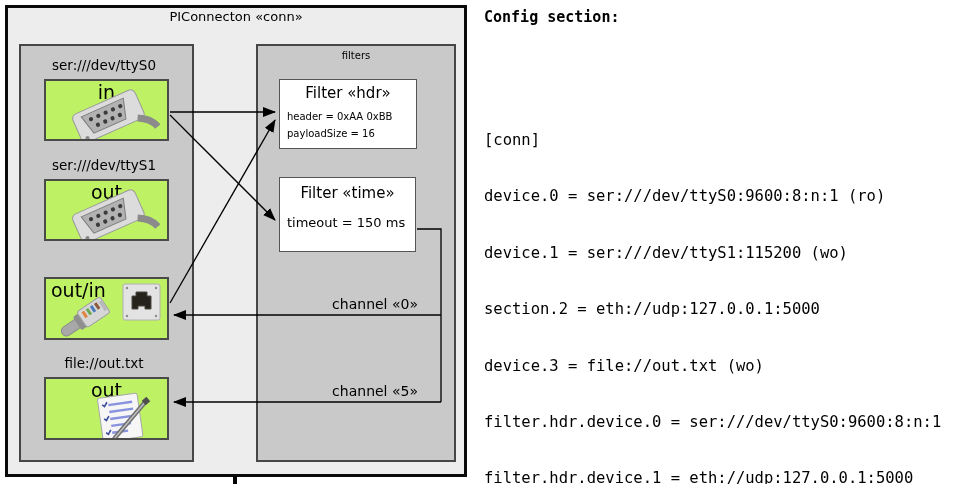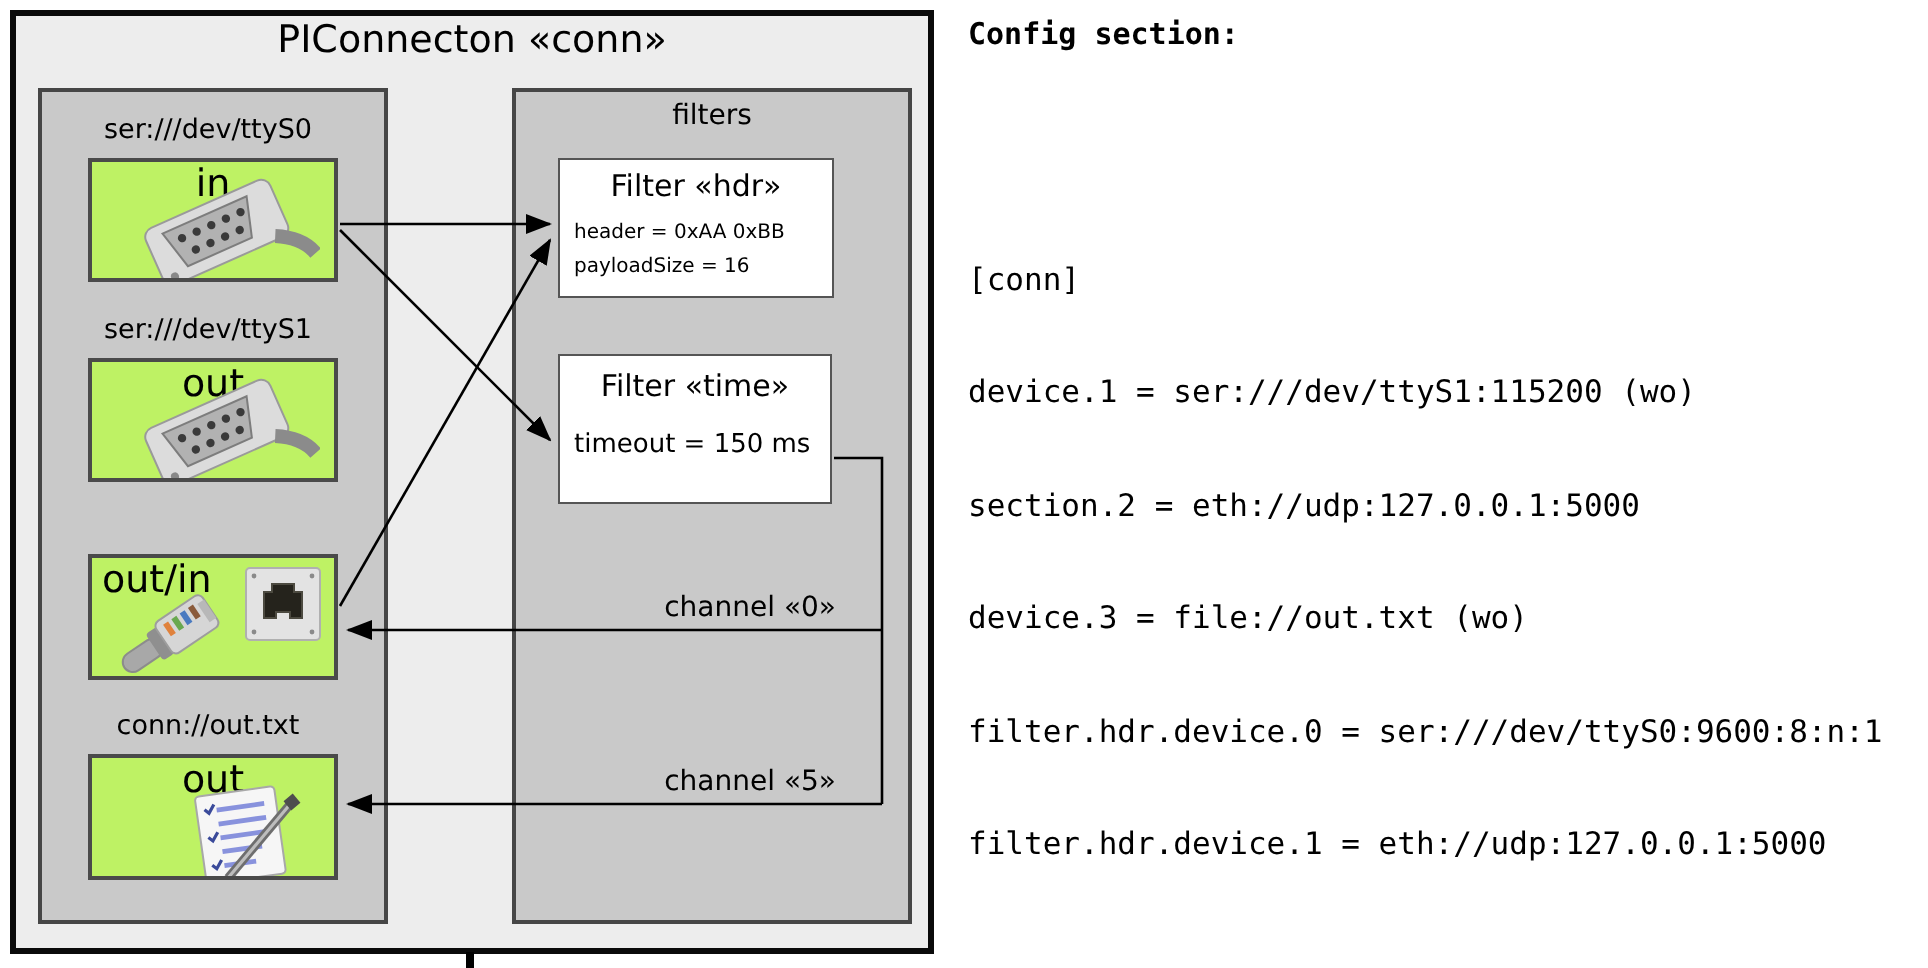--- a/index.html
+++ b/index.html
@@ -2,26 +2,26 @@
 <html><head>
 <meta charset="utf-8">
 <style>
   html,body{margin:0;padding:0;background:#fff;}
   .stage{position:relative;width:964px;height:484px;background:#fff;
          font-family:"DejaVu Sans","Liberation Sans",sans-serif;color:#000;overflow:hidden;}
   .abs{position:absolute;}
   
   .diagram{left:5px;top:5px;width:462px;height:472px;border:3px solid #0a0a0a;
            background:#ededed;box-sizing:border-box;}
-  .dtitle{left:5px;top:9px;width:462px;text-align:center;font-size:19px;}
+  .dtitle{left:5px;top:9px;width:462px;text-align:center;font-size:13px;}
   
   .panel{background:#c9c9c9;border:2px solid #464646;box-sizing:border-box;}
   .panel-devices{left:19px;top:44px;width:175px;height:418px;}
   .panel-filters{left:256px;top:44px;width:200px;height:418px;}
-  .plabel{left:256px;top:50px;width:200px;text-align:center;font-size:14px;}
+  .plabel{left:256px;top:50px;width:200px;text-align:center;font-size:10px;}
   
   .dev-label{left:19px;width:170px;text-align:center;font-size:13.5px;}
   .dev-label.small{font-size:12.8px;}
   .dev-box{background:#bef264;border:2px solid #4a4a4a;box-sizing:border-box;overflow:hidden;}
   .mode{font-size:19px;line-height:20px;}
   
   .filter-box{background:#fff;border:1.5px solid #555;box-sizing:border-box;}
   .ftitle{width:100%;text-align:center;font-size:15px;position:absolute;left:0;}
   .fprop{position:absolute;left:7px;font-size:10px;white-space:nowrap;}
   
@@ -111,21 +111,21 @@
         <rect x="32" y="15" width="28" height="19" rx="3" fill="#d6d6d6" stroke="#9d9d9d"></rect>
         <rect x="36" y="18" width="3" height="7" fill="#e0823c"></rect>
         <rect x="41" y="18" width="3" height="7" fill="#69a84f"></rect>
         <rect x="46" y="18" width="3" height="7" fill="#4a7ac0"></rect>
         <rect x="51" y="18" width="3" height="7" fill="#8a5a3a"></rect>
         <rect x="56" y="19" width="4" height="11" fill="#b8b8b8"></rect>
       </g>
     </svg>
   </div>
 
-  <div class="abs dev-label" style="top:355px;">conn://out.txt</div>
+  <div class="abs dev-label" style="top:355px;">file://out.txt</div>
   <div class="abs dev-box" style="left:44px;top:377px;width:125px;height:63px;">
     <div class="abs mode" style="left:0;top:1px;width:100%;text-align:center;">out</div>
     <svg class="abs" style="left:44px;top:10px;" width="68" height="54" viewBox="0 0 68 54">
       <g transform="rotate(-8 34 27)">
         <rect x="10" y="6" width="40" height="44" rx="2" fill="#f6f6f6" stroke="#a8a8a8"></rect>
         <g stroke="#8892dd" stroke-width="2.4">
           <line x1="20" y1="14" x2="44" y2="14"></line>
             <line x1="20" y1="21" x2="44" y2="21"></line>
           <line x1="20" y1="28" x2="44" y2="28"></line>
             <line x1="20" y1="35" x2="40" y2="35"></line>
@@ -173,20 +173,21 @@
       <line x1="441" y1="402" x2="174" y2="402" marker-end="url(#arr)"></line>
     </g>
   </svg>
 
   <div class="abs" style="left:233px;top:476px;width:4px;height:8px;background:#000;"></div>
 
   <div class="abs cfg-head">Config section:</div>
   <div class="abs cfg">
     <div style="height:18.8px;"></div>
     <div>[conn]</div>
+    <div>device.0 = ser:///dev/ttyS0:9600:8:n:1 (ro)</div>
     <div>device.1 = ser:///dev/ttyS1:115200 (wo)</div>
     <div>section.2 = eth://udp:127.0.0.1:5000</div>
     <div>device.3 = file://out.txt (wo)</div>
     <div>filter.hdr.device.0 = ser:///dev/ttyS0:9600:8:n:1</div>
     <div>filter.hdr.device.1 = eth://udp:127.0.0.1:5000</div>
     
     
     
     
     

